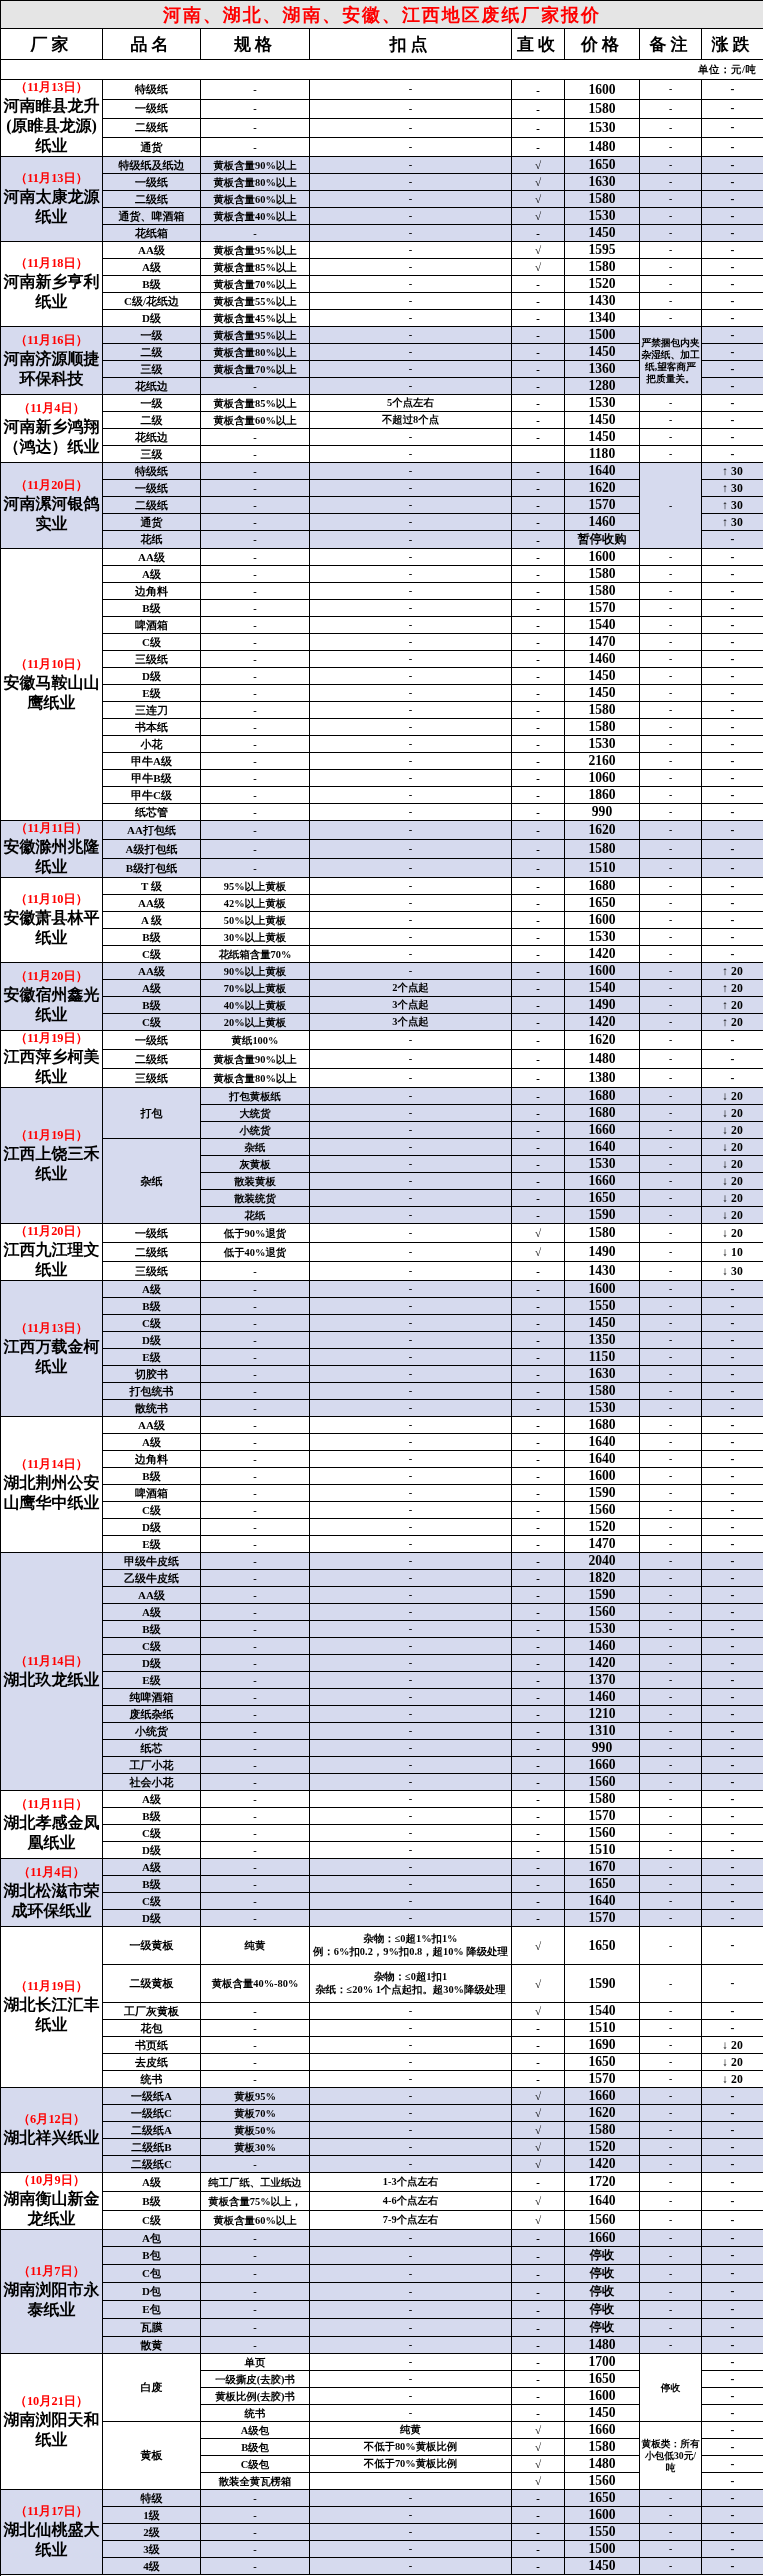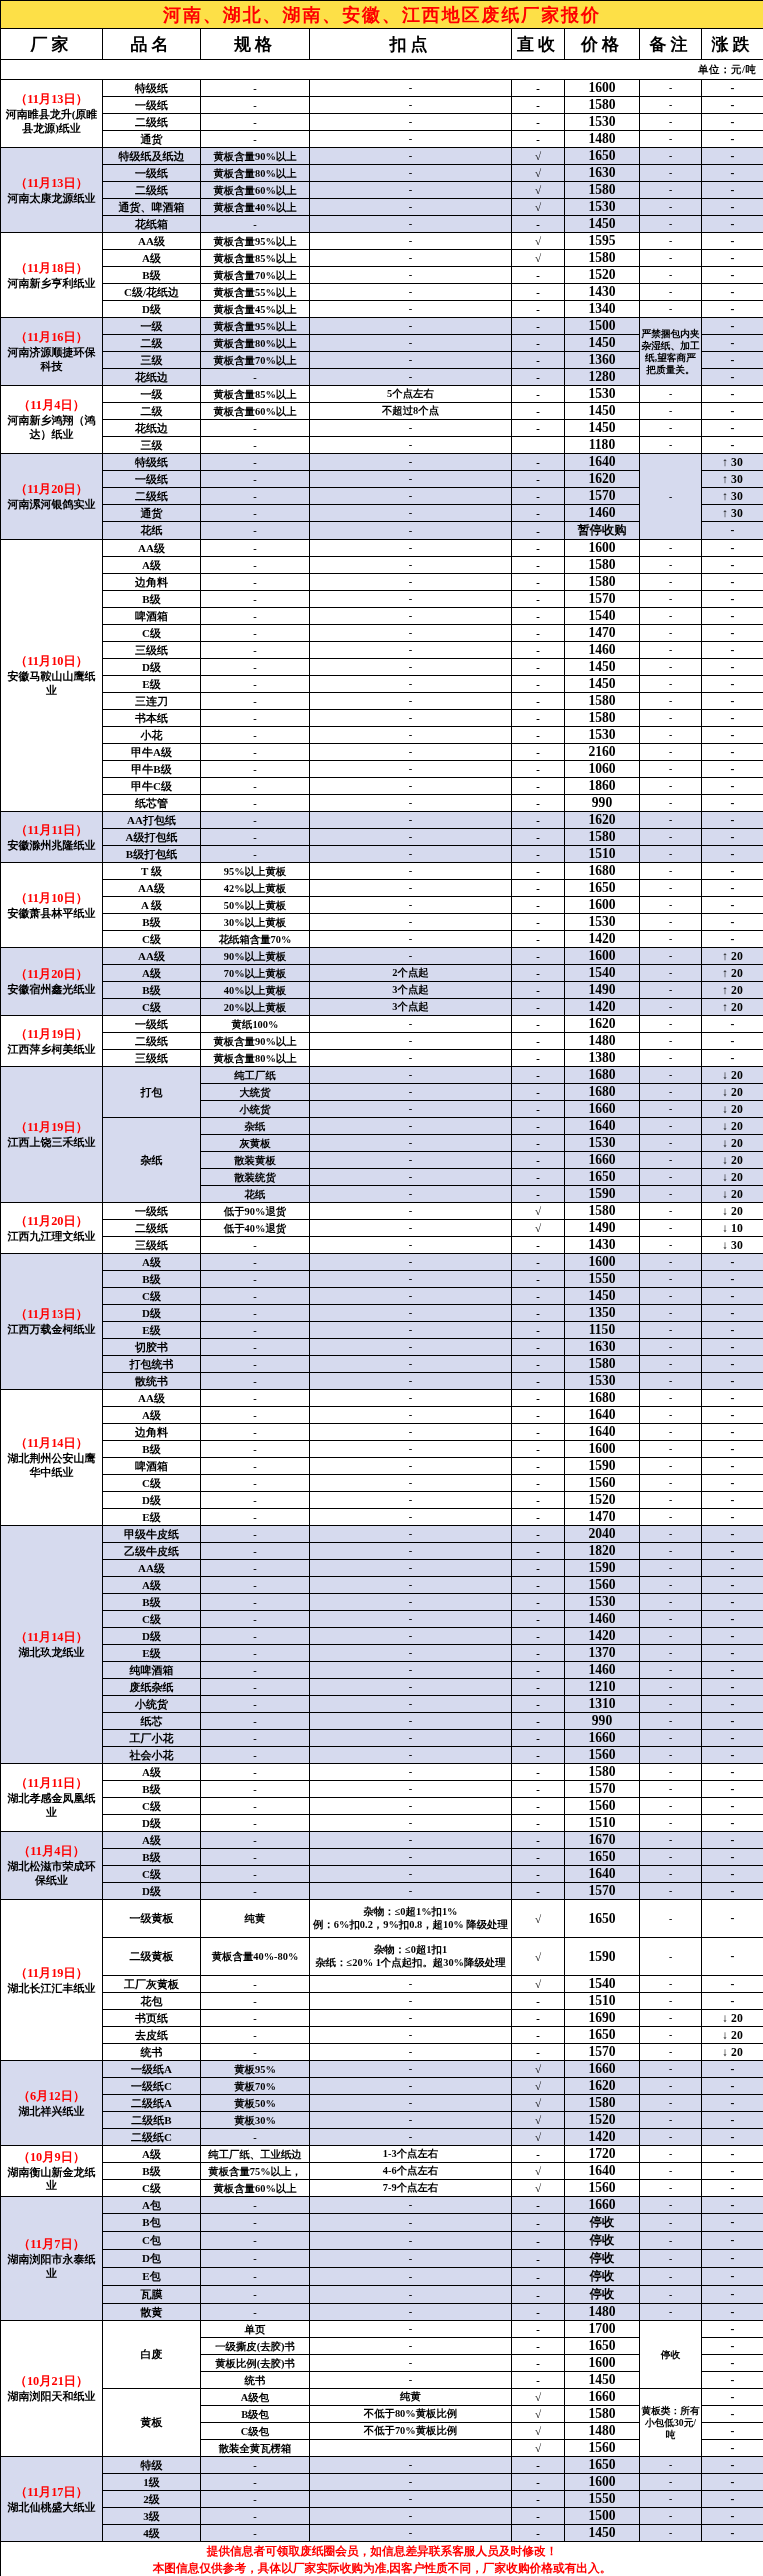--- a/index.html
+++ b/index.html
@@ -1,28 +1,28 @@
 <!DOCTYPE html>
 <html style="font-size:10.4px"><head>
 <meta charset="utf-8">
 <style>
   html,body{margin:0;padding:0;background:#ffffff;}
   body{font-family:"Liberation Serif","DejaVu Serif",serif;color:#000;}
   .sheet{width:763px;}
   table{border-collapse:collapse;width:763px;table-layout:fixed;border:1.9px solid #000;}
   td,th{border:0.6px solid #000;text-align:center;vertical-align:middle;padding:0 1.3px;overflow:hidden;word-break:break-all;}
   tr{height:17px;}
-  .title-row td{background:#fde047;color:#ff0000;font-size:18px;font-weight:bold;height:27px;letter-spacing:1.9px;border-bottom:1.3px solid #000;margin-left:46px;}
+  .title-row td{background:#e5e5e5;color:#ff0000;font-size:18px;font-weight:bold;height:27px;letter-spacing:1.9px;border-bottom:1.3px solid #000;margin-left:46px;}
   .head-row th{font-size:17px;font-weight:bold;height:30px;background:#ffffff;letter-spacing:3.9px;}
   .unit-row td{text-align:right;font-size:10.4px;font-weight:bold;height:19.4px;border-top:1.3px solid #000;padding-right:6.5px;letter-spacing:0.6px;padding-left:43px;}
   .group-start td{border-top:1.3px solid #000;}
   tr.shaded td{background:#d6daee;}
   .factory{font-weight:bold;font-family:Liberation Serif, serif;}
   .gdate{color:#ff0000;font-size:12.3px;font-weight:bold;line-height:1.3;}
-  .gcompany{color:#000;font-size:11px;font-weight:bold;line-height:1.25;}
+  .gcompany{color:#000;font-size:16px;font-weight:bold;line-height:1.25;}
   .c-pin{font-size:11px;font-weight:bold;}
   .c-spec{font-size:10.4px;font-weight:bold;line-height:1.1;}
   .c-deduct{font-size:10.4px;font-weight:bold;white-space:pre-line;line-height:1.2;}
   .c-direct{font-size:11px;font-weight:bold;font-style:italic;}
   .c-price{font-size:13.6px;font-weight:bold;font-family:"Liberation Serif","DejaVu Serif",serif;}
   .c-price.price-text{font-size:12.3px;margin-top:17px;}
   .c-note{font-size:9.7px;font-weight:bold;line-height:1.25;}
   .c-change{font-size:11.7px;font-weight:bold;}
   .footer-row td{color:#ff0000;font-size:11.7px;font-weight:bold;height:38px;border-top:1.3px solid #000;line-height:1.45;background:#ffffff;}
 </style>
@@ -618,21 +618,21 @@
           <td class="c-price">1380</td>
           <td class="c-note">-</td>
           <td class="c-change">-</td>
         </tr>
         <tr class="shaded group-start">
           <td rowspan="8" class="factory">
             <div class="gdate">（11月19日）</div>
             <div class="gcompany">江西上饶三禾纸业</div>
           </td>
           <td rowspan="3" class="c-pin merged">打包</td>
-          <td class="c-spec">纯工厂纸</td>
+          <td class="c-spec">打包黄板纸</td>
           <td class="c-deduct">-</td>
           <td class="c-direct">-</td>
           <td class="c-price">1680</td>
           <td class="c-note">-</td>
           <td class="c-change">↓ 20</td>
         </tr>
         <tr class="shaded">
           <td class="c-spec">大统货</td>
           <td class="c-deduct">-</td>
           <td class="c-direct">-</td>

